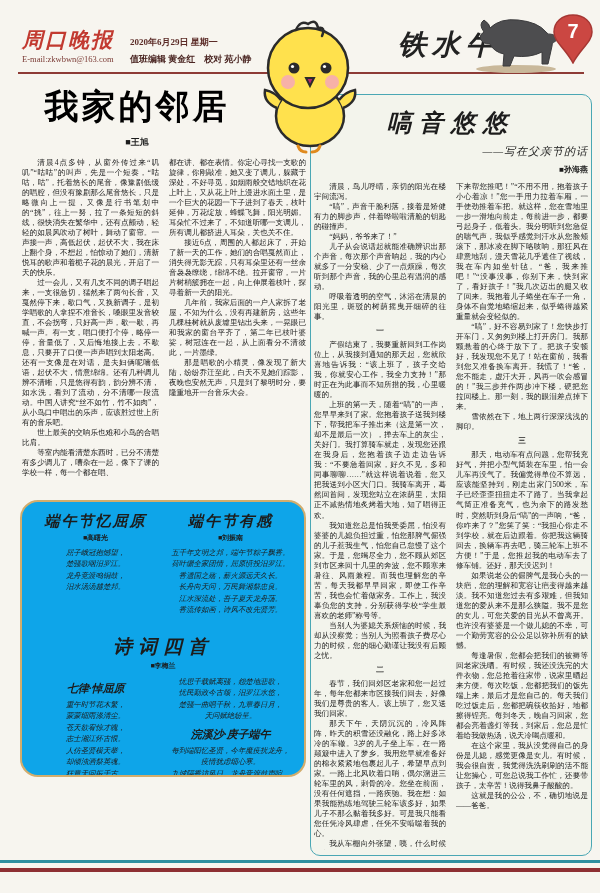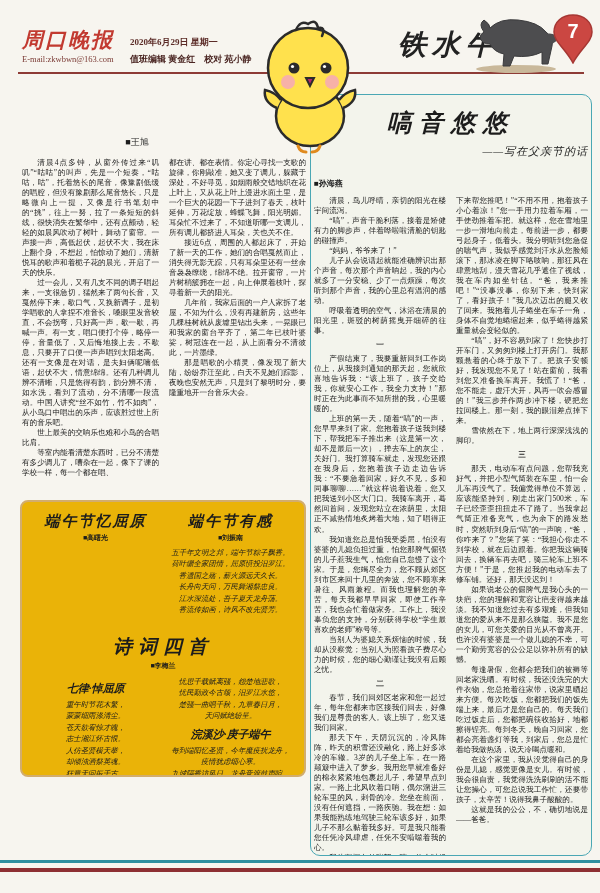--- a/index.html
+++ b/index.html
@@ -16,45 +16,45 @@
                  letter-spacing:6px;color:#222;white-space:nowrap;}
   .bull{position:absolute;left:470px;top:14px;}
   .badge{position:absolute;left:553px;top:14px;width:40px;height:50px;}
   .badge svg{display:block;}
   .badge .num{position:absolute;left:0;top:6px;width:40px;text-align:center;color:#fff;
               font-size:20px;font-weight:bold;font-family:"Liberation Sans",sans-serif;}
   .chick{position:absolute;left:250px;top:16px;z-index:5;}
   
   .l-title{position:absolute;left:22px;top:84px;width:230px;text-align:center;font-size:34px;
            font-weight:900;letter-spacing:3px;color:#000;}
-  .l-author{position:absolute;left:22px;top:136px;width:230px;text-align:center;font-size:9px;font-weight:normal;}
+  .l-author{position:absolute;left:22px;top:136px;width:230px;text-align:center;font-size:9px;font-weight:bold;}
   .l-cols{position:absolute;left:22px;top:158px;width:284px;height:334px;display:flex;gap:10px;overflow:hidden;}
   .col{flex:1;overflow:hidden;}
   .col p{margin:0;font-size:7.6px;line-height:1.32;text-align:justify;text-indent:2em;}
   .col p.cont{text-indent:0;}
   .col p.sec{text-align:center;text-indent:0;margin:4px 0;font-weight:bold;}
   
   .poems{position:absolute;left:20px;top:500px;width:286px;height:277px;border:2px solid #d2ad6d;
-         border-radius:8px;background:#eab308;box-sizing:border-box;padding:10px 10px 6px;overflow:hidden;}
+         border-radius:18px;background:#0ea5e9;box-sizing:border-box;padding:10px 10px 6px;overflow:hidden;}
   .poem-row{display:flex;gap:8px;}
   .poem{flex:1;text-align:center;}
   .poem-title{font-size:15px;font-weight:bold;font-style:italic;letter-spacing:2px;margin-bottom:2px;}
   .poem-author{font-size:7px;font-weight:bold;margin-bottom:4px;}
   .poem-lines div{font-size:7.4px;font-style:italic;line-height:1.55;}
   .group-title{text-align:center;font-size:19px;font-weight:bold;font-style:italic;letter-spacing:6px;margin:18px 0 1px;}
   .group-author{text-align:center;font-size:7px;font-weight:bold;margin-bottom:5px;}
   .sub-row{display:flex;gap:8px;}
   .sub{flex:1;text-align:center;}
   .sub-title{font-size:11px;font-weight:bold;font-style:italic;margin:5px 0 3px;}
   
   .r-box{position:absolute;left:310px;top:94px;width:282px;height:762px;border:1.5px solid #4aa7b4;
          border-radius:10px;background:#f3f4ec;box-sizing:border-box;padding:8px 3px;overflow:hidden;}
   .r-title{text-align:center;font-size:24px;font-weight:bold;font-style:italic;letter-spacing:8px;margin-top:4px;}
   .r-subtitle{text-align:right;font-size:11px;font-style:italic;margin-top:5px;letter-spacing:1px;}
-  .r-author{text-align:left;font-size:8px;font-weight:bold;margin:19px 0 7px;}
+  .r-author{text-align:right;font-size:8px;font-weight:bold;margin:5px 0 7px;}
   .r-cols{display:flex;gap:10px;height:668px;overflow:hidden;}
   
   .foot-teal{position:absolute;left:0;top:860px;width:600px;height:2.5px;background:#2f8fa0;}
   .foot-maroon{position:absolute;left:0;top:868px;width:600px;height:3.5px;background:#8e2f33;}
 </style>
 </head>
 <body>
 
 <div class="page">
 
@@ -91,20 +91,21 @@
       <circle cx="74.5" cy="50.5" r="1.6" fill="#fff"></circle>
       <circle cx="38" cy="66" r="7" fill="#f6a8b8" opacity="0.85"></circle>
       <circle cx="82" cy="66" r="7" fill="#f6a8b8" opacity="0.85"></circle>
       <path d="M56 62 L64 62 L60 70 Z" fill="#b5256e" stroke="#2b2b2b" stroke-width="2"></path>
       <path d="M27 92 q-14 -6 -12 -18 q10 2 16 10" fill="#ffe14d" stroke="#2b2b2b" stroke-width="2.5"></path>
       <path d="M93 92 q14 -6 12 -18 q-10 2 -16 10" fill="#ffe14d" stroke="#2b2b2b" stroke-width="2.5"></path>
       <path d="M48 130 q2 6 8 6 M70 130 q-2 6 -8 6" fill="none" stroke="#e08a1e" stroke-width="3" stroke-linecap="round"></path>
     </svg>
   </div>
 
+  <div class="l-title">我家的邻居</div>
   <div class="l-author">■王旭</div>
   <div class="l-cols">
     <div class="col">
         <p>清晨4点多钟，从窗外传过来“叽叽”“咕咕”的叫声，先是一个短奏，“咕咕，咕”，托着悠长的尾音，像豫剧低缓的唱腔，但没有豫剧那么尾音悠长，只是略微向上一提，又像是行书笔划中的“挑”，往上一努，拉了一条短短的斜线，很快消失在繁华中，还有点颤动，轻轻的如晨风吹动了树叶，舞动了窗帘。一声接一声，高低起伏，起伏不大，我在床上翻个身，不想起，怕惊动了她们，清新悦耳的歌声和着栀子花的晨光，开启了一天的快乐。</p>
         <p>过一会儿，又有几支不同的调子唱起来，一支很急切，猛然来了两句长音，又戛然停下来，歇口气，又换新调子，是初学唱歌的人拿捏不准音长，嗓眼里发音较直，不会拐弯，只好高一声，歇一歇，再喊一声。有一支，唱口便打个停，略停一停，音量低了，又后悔地接上去，不歇息，只要开了口便一声声唱到太阳老高。还有一支像是在对话，是夫妇俩呢喃低语，起伏不大，情意绵绵。还有几种调儿辨不清晰，只是悠得有韵，韵分辨不清，如水洗，看到了流动，分不清哪一段流动。中国人讲究“丝不如竹，竹不如肉”，从小鸟口中唱出的乐声，应该胜过世上所有的音乐吧。</p>
         <p>世上最美的交响乐也难和小鸟的合唱比肩。</p>
         <p>等室内能看清楚东西时，已分不清楚有多少调儿了，嘈杂在一起，像下了课的学校一样，每一个都在唱、</p>
       </div>
     <div class="col">
         <p class="cont">都在讲、都在表情。你定心寻找一支歌的旋律，你刚敲准，她又变了调儿，躲藏于深处，不好寻觅，如烟雨般交错地织在花上叶上，又从花上叶上漫进水面土里，是一个巨大的花园一下子进到了春天，枝叶延伸，万花绽放，蜂蝶飞舞，阳光明媚。耳朵忙不过来了，不知道听哪一支调儿，所有调儿都挤进人耳朵，关也关不住。</p>
@@ -112,20 +113,26 @@
         <p>几年前，我家后面的一户人家拆了老屋，不知为什么，没有再建新房，这些年几棵桂树就从废墟里钻出头来，一晃眼已和我家的窗台平齐了，第二年已枝叶婆娑，树冠连在一起，从上面看分不清彼此，一片墨绿。</p>
         <p>那是唱歌的小精灵，像发现了新大陆，纷纷乔迁至此，白天不见她们踪影，夜晚也安然无声，只是到了黎明时分，要隆重地开一台音乐大会。</p>
       </div>
   </div>
 
   <div class="poems">
     <div class="poem-row">
       <div class="poem">
         <div class="poem-title">端午节忆屈原</div>
         <div class="poem-author">■高曙光</div>
+        <div class="poem-lines">
+            <div>屈子峨冠抱憾望，</div>
+            <div>楚骚歌咽汨罗江。</div>
+            <div>龙舟竞渡鸣铜鼓，</div>
+            <div>汨水汤汤越楚邦。</div>
+          </div>
       </div>
       <div class="poem">
         <div class="poem-title">端午节有感</div>
         <div class="poem-author">■刘振南</div>
         <div class="poem-lines">
             <div>五千年文明之邦，端午节粽子飘香。</div>
             <div>荷叶缀全家团情，屈原愤投汨罗江。</div>
             <div>香遗国之殇，薪火源远天久长。</div>
             <div>长舟向天问，万民舞湘祭忠良。</div>
             <div>江水深流处，吾子夏天龙舟荡。</div>

